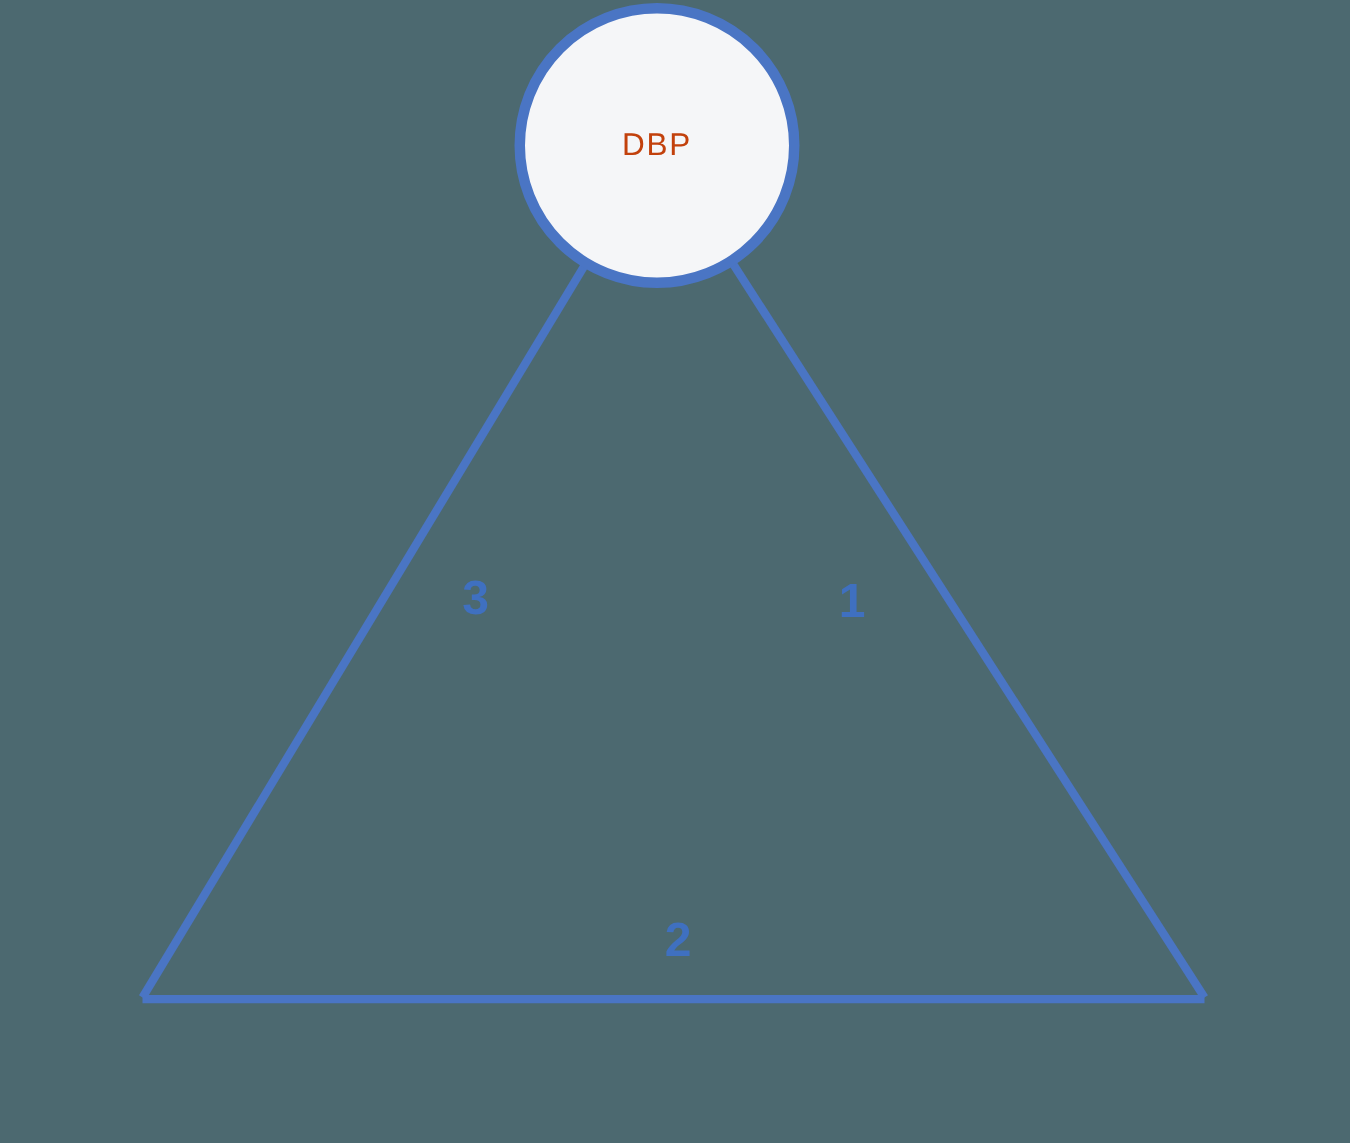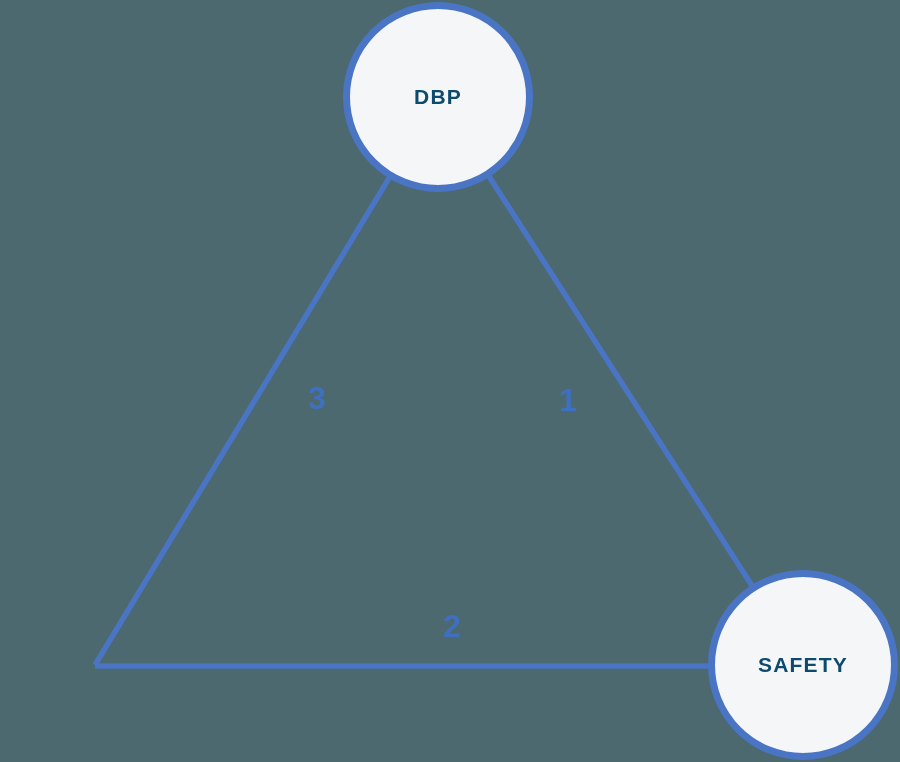--- a/index.html
+++ b/index.html
@@ -33,23 +33,23 @@
     border-radius: 50%;
     background: #f5f6f8;
     display: flex;
     align-items: center;
     justify-content: center;
   }
   .node-dbp        { left: 343px; top: 2px; }
   .node-scalability{ left: 0px;   top: 570px; }
   .node-safety     { left: 708px; top: 570px; }
   .node-label {
-    color: #0c4a6e;
+    color: #c2410c;
     font-size: 21px;
-    font-weight: 700;
+    font-weight: 400;
     letter-spacing: 1.2px;
     text-align: center;
     white-space: nowrap;
   }
   .edge-label {
     position: absolute;
     transform: translate(-50%, -50%);
     color: #3f70c0;
     font-size: 32px;
     font-weight: 700;
@@ -68,23 +68,20 @@
     <line x1="438" y1="97" x2="95" y2="665" stroke="#4a75c4" stroke-width="5.5"></line>
     <line x1="438" y1="97" x2="803" y2="665" stroke="#4a75c4" stroke-width="5.5"></line>
     <line x1="95" y1="666" x2="803" y2="666" stroke="#4a75c4" stroke-width="5.5"></line>
   </svg>
 
   <div class="node node-dbp">
     <span class="node-label">DBP</span>
   </div>
 
 
-  <div class="node node-safety">
-    <span class="node-label">SAFETY</span>
-  </div>
 
   <div class="edge-label edge-label-left">3</div>
 
   <div class="edge-label edge-label-right">1</div>
 
   <div class="edge-label edge-label-bottom">2</div>
 
 </div>
 
 </body></html>

